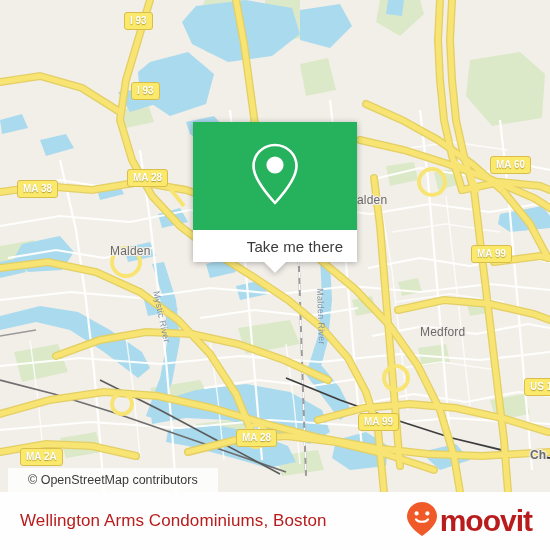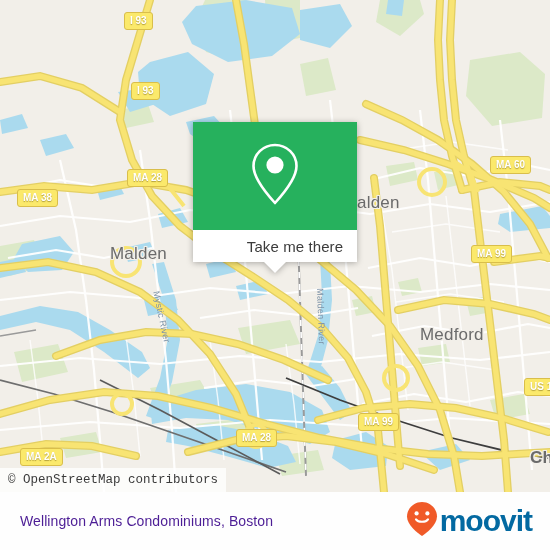--- a/index.html
+++ b/index.html
@@ -26,21 +26,21 @@
     height: 512px;
     overflow: hidden;
     background: #F2EFE9;
   }
   #map svg { display: block; }
 
   
   .city-label {
     position: absolute;
     font-family: "Liberation Sans", sans-serif;
-    font-size: 17px;
+    font-size: 12px;
     color: #6b6b6b;
     white-space: nowrap;
     letter-spacing: .2px;
     text-shadow:
       1px 0 0 #F2EFE9, -1px 0 0 #F2EFE9,
       0 1px 0 #F2EFE9, 0 -1px 0 #F2EFE9,
       1px 1px 0 #F2EFE9, -1px -1px 0 #F2EFE9,
       1px -1px 0 #F2EFE9, -1px 1px 0 #F2EFE9;
   }
   .river-label {
@@ -63,28 +63,28 @@
     font-weight: bold;
     line-height: 13px;
     padding: 1px 5px 2px 5px;
     white-space: nowrap;
     text-shadow: 0 1px 1px rgba(120,100,20,.55);
   }
 
   
   #attribution {
     position: absolute;
-    left: 0;
+    left: 8px;
     top: 468px;
     height: 24px;
-    padding: 0 8px;
+    padding: 0 20px;
     display: flex;
     align-items: center;
     background: rgba(255,255,255,.78);
-    font-family: Liberation Mono, monospace;
+    font-family: Liberation Sans, sans-serif;
     font-size: 12.5px;
     color: #3a3a3a;
     white-space: nowrap;
   }
 
   
   #callout {
     position: absolute;
     left: 193px;
     top: 122px;
@@ -133,35 +133,35 @@
     height: 58px;
     background: rgba(255,255,255,.93);
     display: flex;
     align-items: center;
     justify-content: space-between;
     padding: 0 18px 0 20px;
     box-sizing: border-box;
   }
   #footer-title {
     font-family: "Liberation Sans", sans-serif;
-    font-size: 14px;
-    color: #4c1d95;
+    font-size: 17px;
+    color: #b91c1c;
     letter-spacing: .1px;
     white-space: nowrap;
   }
   #brand {
     display: flex;
     align-items: center;
     gap: 2px;
   }
   #brand-word {
     font-family: "Liberation Sans", sans-serif;
     font-size: 30px;
     font-weight: bold;
-    color: #0369a1;
+    color: #b91c1c;
     letter-spacing: -1px;
     line-height: 1;
   }
 </style>
 </head>
 <body>
 
 <div id="app">
 
   <div id="map">
@@ -340,21 +340,21 @@
           <path d="M144,176 L168,186 L184,206"></path>
           <path d="M452,160 L470,172 L478,192"></path>
         </g>
 
       </g>
     </svg>
 
     <div class="shield" style="left:124px; top:12px;">I 93</div>
     <div class="shield" style="left:131px; top:82px;">I 93</div>
     <div class="shield" style="left:127px; top:169px;">MA 28</div>
-    <div class="shield" style="left:17px;  top:189px;">MA 38</div>
+    <div class="shield" style="left:17px;  top:180px;">MA 38</div>
     <div class="shield" style="left:490px; top:156px;">MA 60</div>
     <div class="shield" style="left:471px; top:245px;">MA 99</div>
     <div class="shield" style="left:524px; top:378px;">US 1</div>
     <div class="shield" style="left:358px; top:413px;">MA 99</div>
     <div class="shield" style="left:236px; top:429px;">MA 28</div>
     <div class="shield" style="left:20px;   top:448px;">MA 2A</div>
 
     <div class="city-label" style="left:110px; top:244px;">Malden</div>
     <div class="city-label" style="left:357px; top:193px;">alden</div>
     <div class="city-label" style="left:420px; top:325px;">Medford</div>

